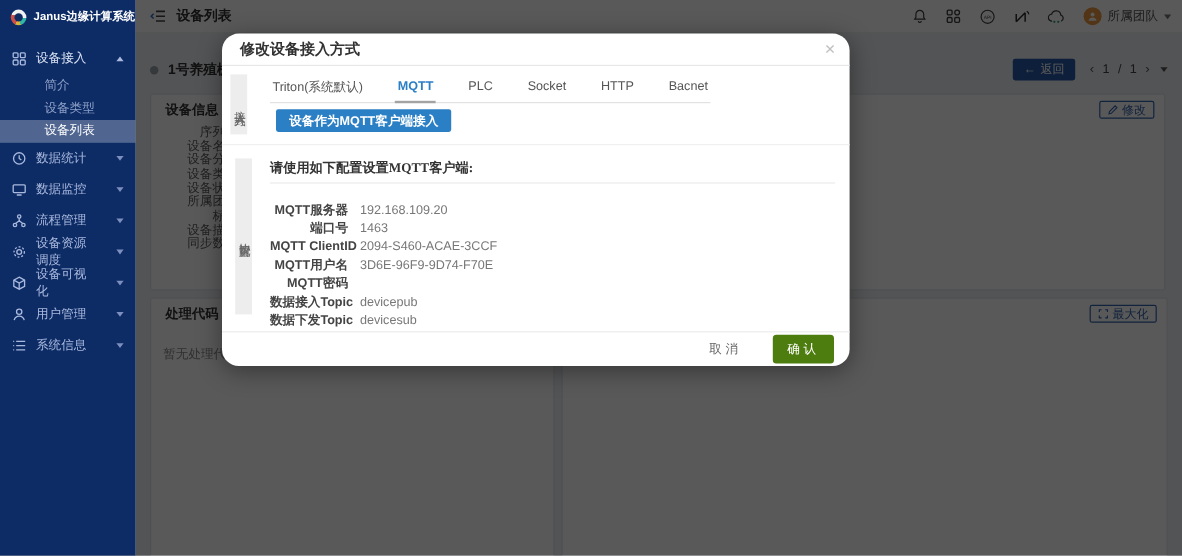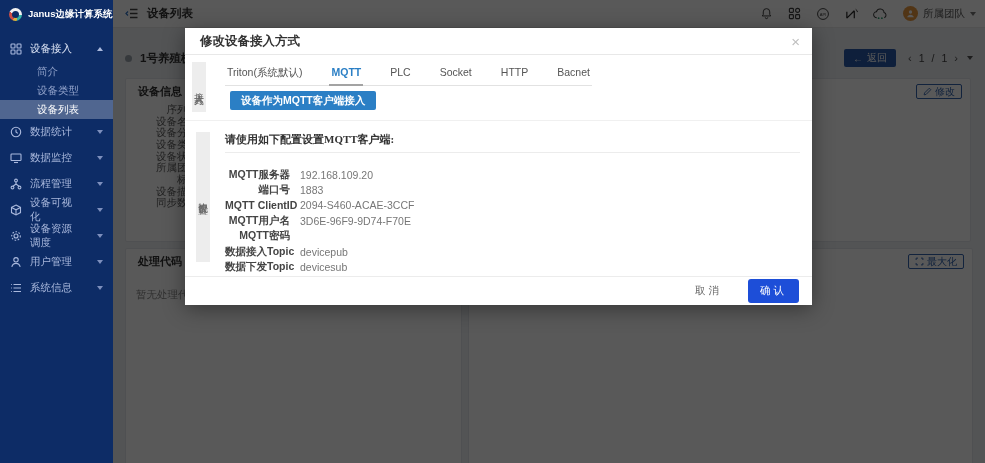--- a/index.html
+++ b/index.html
@@ -57,21 +57,21 @@
   .card1{left:12px;top:50px;width:846px;height:164px;}
   .info-rows{margin-top:2px;}
   .info-row{height:11.7px;display:flex;align-items:center;}
   .info-label{width:72px;text-align:right;font-size:10.5px;color:#5c5c5c;white-space:nowrap;}
   .card2{left:12px;top:220px;width:337px;height:243px;}
   .card3{left:355px;top:220px;width:505px;height:243px;}
   .empty-text{font-size:10.5px;color:#8a8a8a;padding:16px 0 0 10px;}
 
   
   .mask{position:absolute;left:113px;top:0;width:872px;height:463px;background:rgba(0,0,0,.65);z-index:30;}
-  .modal{position:absolute;left:185px;top:28px;width:627px;height:277px;background:#fff;border-radius:0;
+  .modal{position:absolute;left:185px;top:28px;width:523px;height:277px;background:#fff;border-radius:14px;
          box-shadow:0 4px 20px rgba(0,0,0,.4);z-index:40;}
   .modal-h{height:27px;border-bottom:1px solid #e8e8e8;display:flex;align-items:center;padding:0 12px 0 15px;box-sizing:border-box;}
   .modal-title{font-size:12.5px;font-weight:bold;color:#333;}
   .modal-close{margin-left:auto;color:#bfbfbf;font-size:15px;line-height:1;cursor:pointer;}
   .strip{position:absolute;width:14px;background:#ededed;display:flex;align-items:center;justify-content:center;}
   .strip1{left:7px;top:34px;height:50px;}
   .strip2{left:11px;top:104px;height:130px;}
   .vtext{writing-mode:vertical-rl;text-orientation:upright;font-size:9.5px;color:#666;line-height:14px;letter-spacing:1px;}
   .tabs{position:absolute;left:40px;top:38px;width:367px;display:flex;justify-content:space-between;
         border-bottom:1px solid #e2e2e2;}
@@ -82,21 +82,21 @@
   .mdivider{position:absolute;left:0;top:92px;width:100%;border-top:1px solid #f0f0f0;}
   .config{position:absolute;left:40px;top:104px;right:12px;}
   .config-title{font-size:11px;font-weight:bold;color:#333;padding-bottom:5px;border-bottom:1px solid #ececec;font-family:Liberation Serif, serif;}
   .cfg-rows{margin-top:14px;}
   .cfg-row{display:flex;align-items:center;height:15.4px;}
   .cfg-label{width:65px;text-align:right;font-size:10.5px;color:#444;font-weight:bold;white-space:nowrap;}
   .cfg-value{margin-left:10px;font-size:10.5px;color:#777;}
   .modal-f{position:absolute;left:0;right:0;bottom:0;height:29px;border-top:1px solid #ececec;
            display:flex;align-items:center;justify-content:flex-end;padding-right:13px;box-sizing:border-box;}
   .cancel-btn{font-size:10.5px;color:#666;letter-spacing:3px;background:none;border:none;margin-right:20px;cursor:pointer;}
-  .confirm-btn{background:#1d4ed8;color:#fff;font-size:10.5px;letter-spacing:3px;border:none;border-radius:3px;
+  .confirm-btn{background:#4d7c0f;color:#fff;font-size:10.5px;letter-spacing:3px;border:none;border-radius:3px;
                padding:5px 12px;cursor:pointer;}
   svg{display:block;}
 </style>
 </head>
 <body>
 
 <aside class="sidebar">
   <div class="logo">
     <span class="logo-ring"></span>
     <span class="logo-text">Janus边缘计算系统</span>
@@ -150,36 +150,36 @@
             <path d="M6 4v2M6 6L3 8.3M6 6l3 2.3"></path>
           </svg>
       </span>
       <span>流程管理</span>
       <span class="msp"></span>
         <span class="caret down"></span>
     </div>
     <div class="menu-item">
       <span class="mi-icon">
         <svg viewBox="0 0 12 12" fill="none" stroke="#aab9dd" stroke-width="1.1">
+            <circle cx="6" cy="6" r="2"></circle>
+            <circle cx="6" cy="6" r="4.3" stroke-dasharray="1.6 1.6"></circle>
+          </svg>
+      </span>
+      <span>设备资源调度</span>
+      <span class="msp"></span>
+        <span class="caret down"></span>
+    </div>
+    <div class="menu-item">
+      <span class="mi-icon">
+        <svg viewBox="0 0 12 12" fill="none" stroke="#aab9dd" stroke-width="1.1">
             <path d="M6 1l4.5 2.4v5.2L6 11 1.5 8.6V3.4z"></path>
             <path d="M1.5 3.4L6 5.8l4.5-2.4M6 5.8V11"></path>
           </svg>
       </span>
       <span>设备可视化</span>
-      <span class="msp"></span>
-        <span class="caret down"></span>
-    </div>
-    <div class="menu-item">
-      <span class="mi-icon">
-        <svg viewBox="0 0 12 12" fill="none" stroke="#aab9dd" stroke-width="1.1">
-            <circle cx="6" cy="6" r="2"></circle>
-            <circle cx="6" cy="6" r="4.3" stroke-dasharray="1.6 1.6"></circle>
-          </svg>
-      </span>
-      <span>设备资源调度</span>
       <span class="msp"></span>
         <span class="caret down"></span>
     </div>
     <div class="menu-item">
       <span class="mi-icon">
         <svg viewBox="0 0 12 12" fill="none" stroke="#aab9dd" stroke-width="1.1">
             <circle cx="6" cy="3.8" r="2.2"></circle>
             <path d="M1.8 10.8c.6-2.3 2.3-3.4 4.2-3.4s3.6 1.1 4.2 3.4"></path>
           </svg>
       </span>
@@ -367,21 +367,21 @@
 
   <div class="config">
     <div class="config-title">请使用如下配置设置MQTT客户端:</div>
     <div class="cfg-rows">
       <div class="cfg-row">
         <span class="cfg-label">MQTT服务器</span>
         <span class="cfg-value">192.168.109.20</span>
       </div>
       <div class="cfg-row">
         <span class="cfg-label">端口号</span>
-        <span class="cfg-value">1883</span>
+        <span class="cfg-value">1463</span>
       </div>
       <div class="cfg-row">
         <span class="cfg-label">MQTT ClientID</span>
         <span class="cfg-value">2094-S460-ACAE-3CCF</span>
       </div>
       <div class="cfg-row">
         <span class="cfg-label">MQTT用户名</span>
         <span class="cfg-value">3D6E-96F9-9D74-F70E</span>
       </div>
       <div class="cfg-row">

